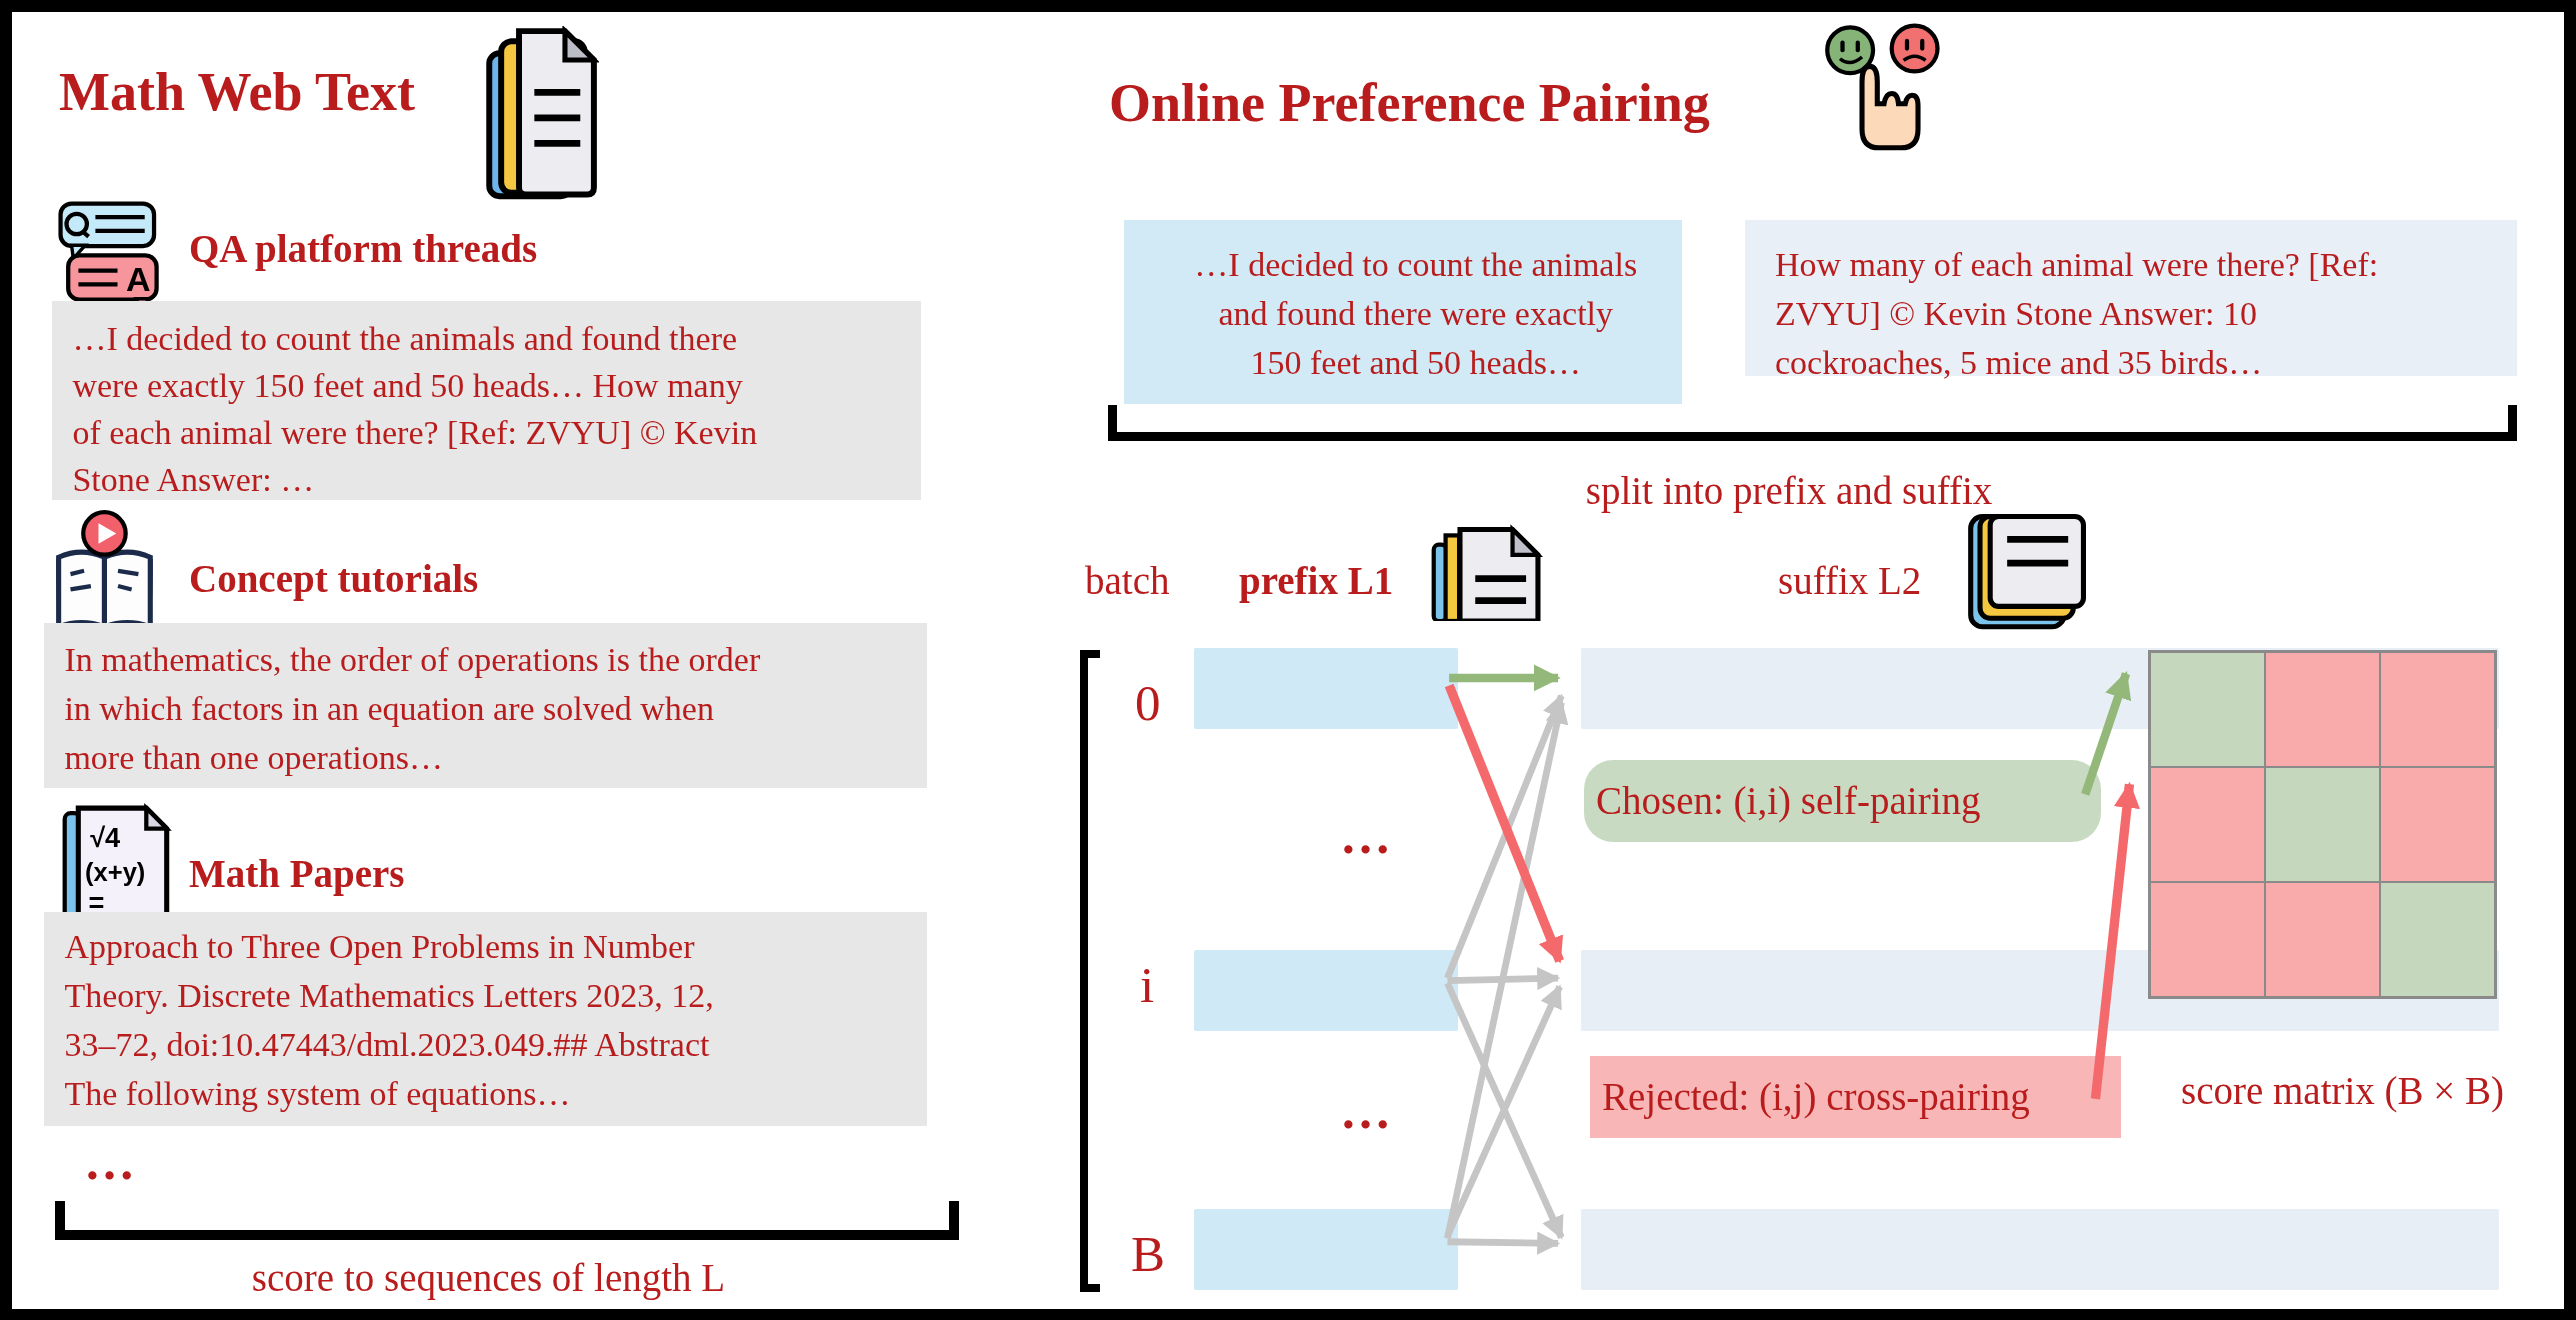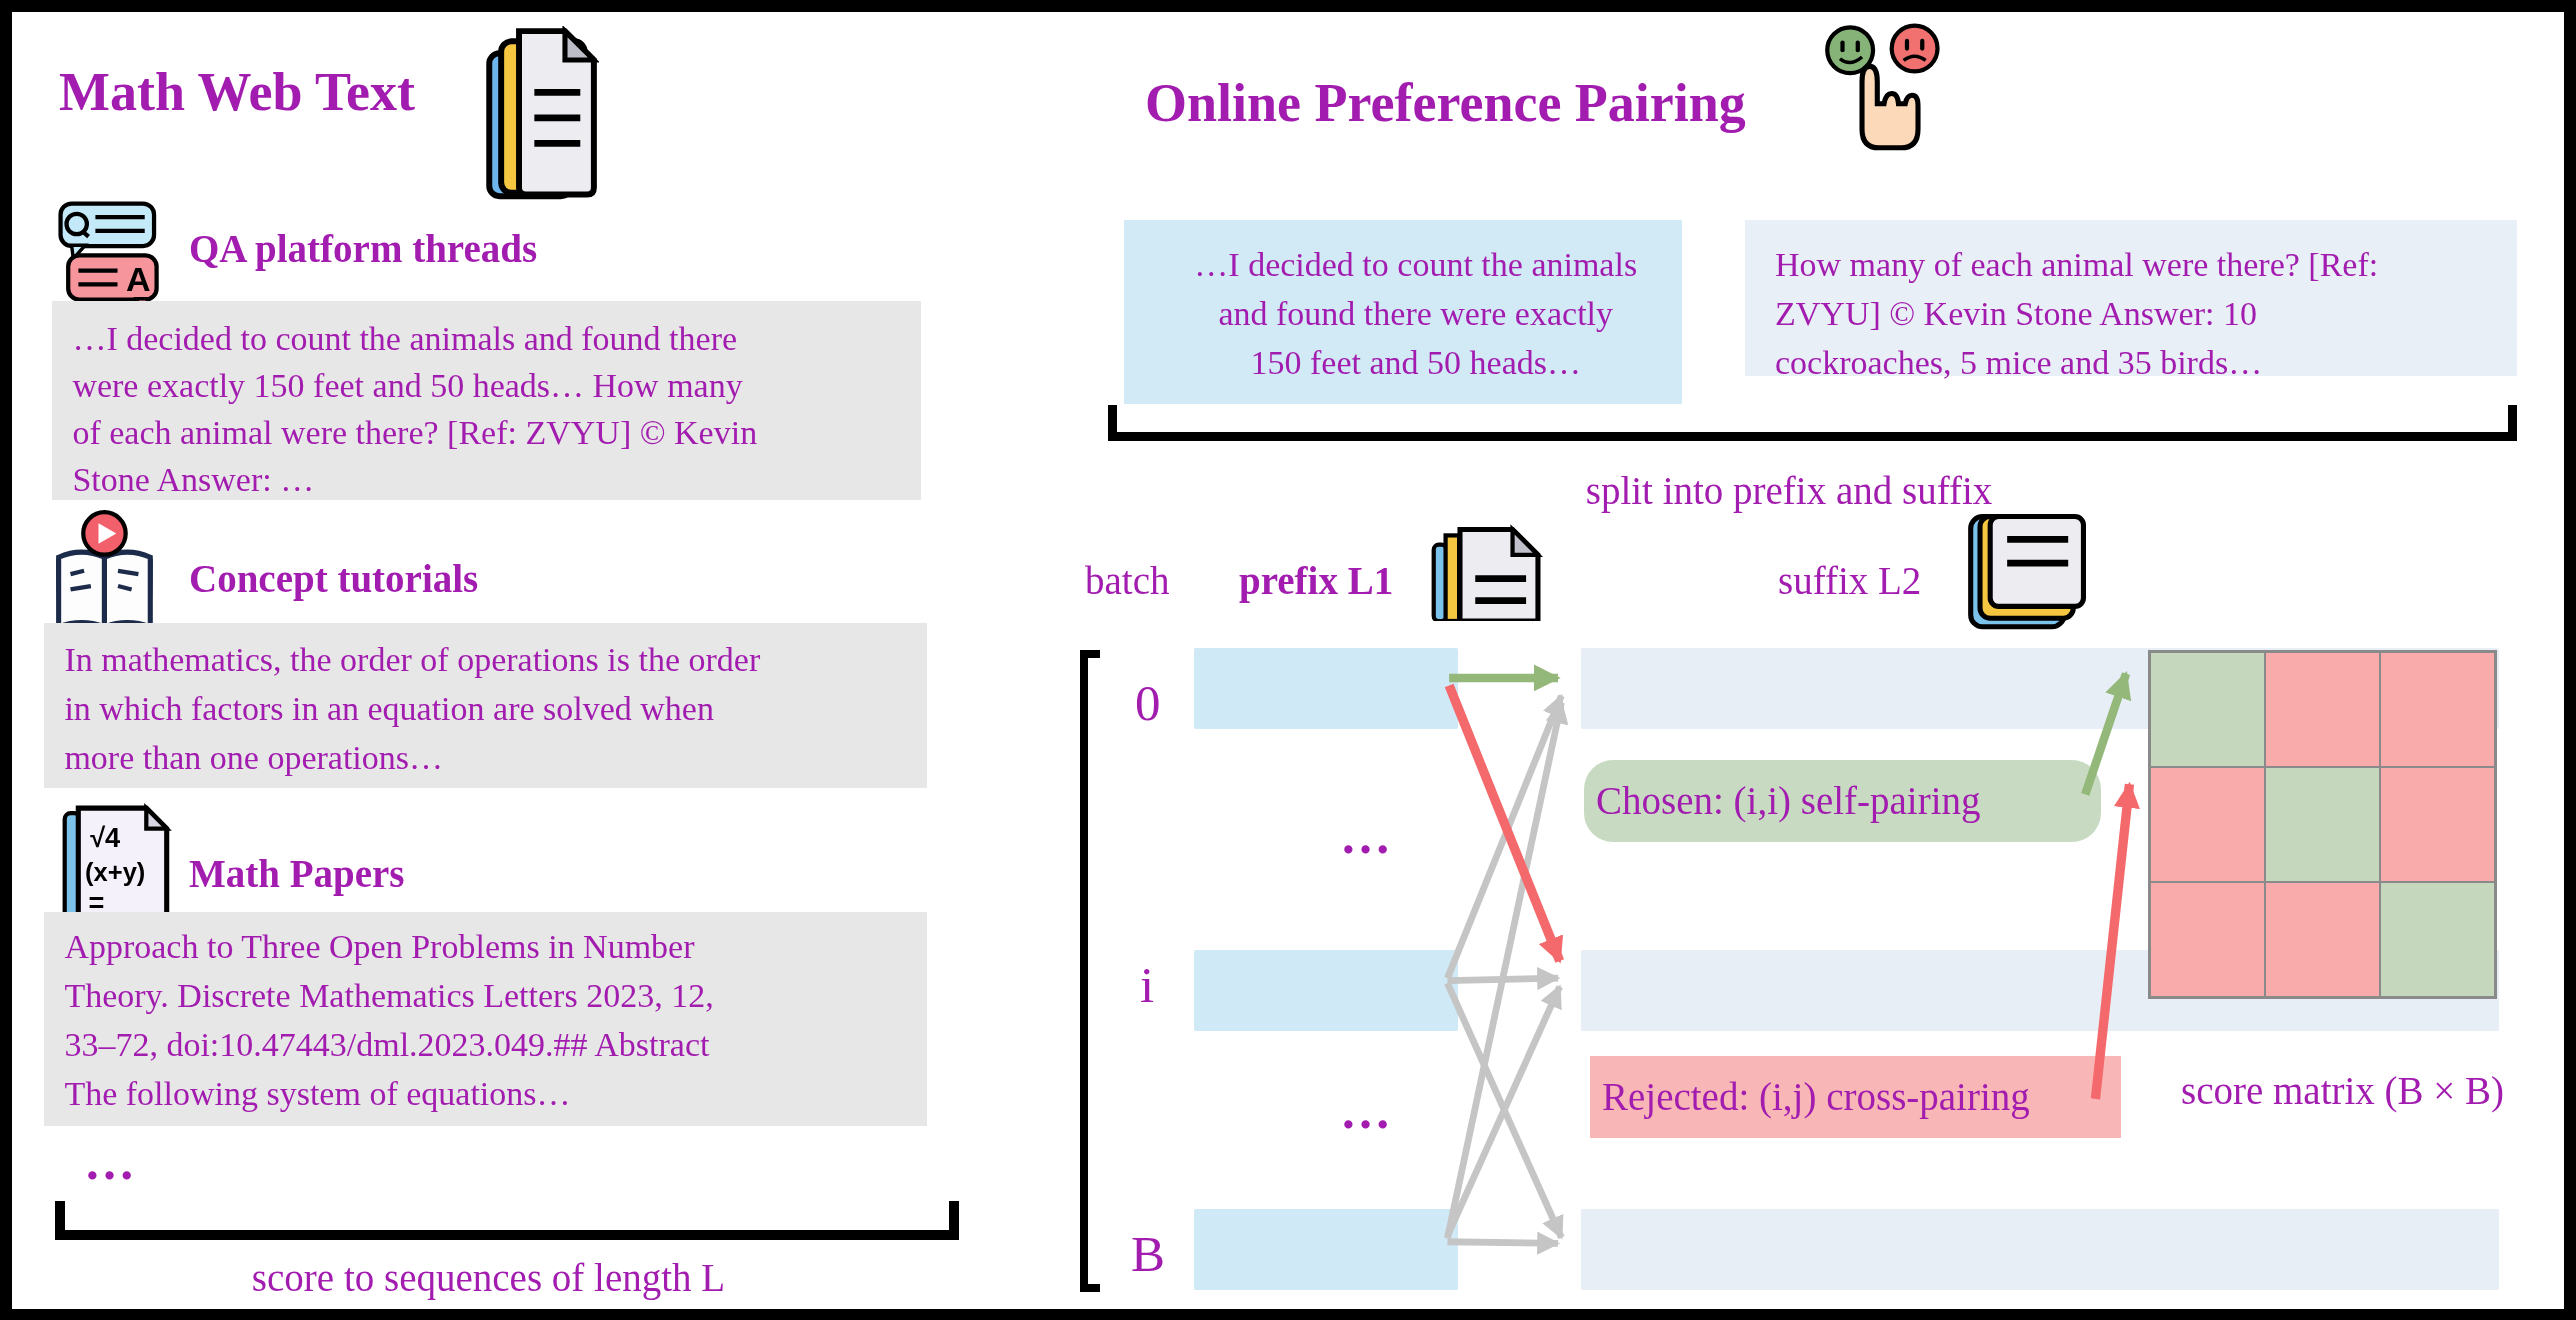--- a/index.html
+++ b/index.html
@@ -1,19 +1,19 @@
 <!DOCTYPE html>
 <html style="font-size:13.6px"><head>
 <meta charset="utf-8">
 <style>
   html,body{margin:0;padding:0;background:#000;}
   #canvas{
     position:relative;width:2576px;height:1321px;background:#fff;
     border:12px solid #000;border-radius:8.5px;box-sizing:border-box;
-    font-family:"Liberation Serif","DejaVu Serif",serif;color:#a21caf;overflow:hidden;
+    font-family:"Liberation Serif","DejaVu Serif",serif;color:#b91c1c;overflow:hidden;
   }
   .abs{position:absolute;}
   .title{font-size:54px;font-weight:bold;white-space:nowrap;}
   .heading{font-size:39px;font-weight:bold;white-space:nowrap;}
   .graybox{background:#e7e7e7;font-size:34px;}
   .graybox .ln{white-space:nowrap;}
   .bluebox{font-size:34px;}
   .bluebox .ln{white-space:nowrap;}
   .caption{font-size:39px;text-align:center;white-space:nowrap;}
   .rowlabel{font-size:51px;}
@@ -114,21 +114,21 @@
     <div class="ln">Theory. Discrete Mathematics Letters 2023, 12,</div>
     <div class="ln">33–72, doi:10.47443/dml.2023.049.## Abstract</div>
     <div class="ln">The following system of equations…</div>
   </div>
 
   <div class="abs dots" style="left:72px;top:1121px;">…</div>
 
   <div class="abs brace-bottom" style="left:43px;top:1189px;width:884px;height:29px;"></div>
   <div class="abs caption" style="left:77px;top:1243px;width:799px;">score to sequences of length L</div>
 
-  <div class="abs title" style="left:1133px;top:60px;">Online Preference Pairing</div>
+  <div class="abs title" style="left:1097px;top:60px;">Online Preference Pairing</div>
 
   <div class="abs" style="left:1811px;top:10.2px;width:123px;height:132px;">
     <svg width="123" height="132" viewBox="0 0 145 155">
       <circle cx="32" cy="33" r="27" fill="#85b378" stroke="#000" stroke-width="5"></circle>
       <line x1="23" y1="24" x2="23" y2="33" stroke="#000" stroke-width="5" stroke-linecap="round"></line>
       <line x1="41" y1="24" x2="41" y2="33" stroke="#000" stroke-width="5" stroke-linecap="round"></line>
       <path d="M20 43 Q32 53 46 41" fill="none" stroke="#000" stroke-width="4"></path>
       <circle cx="108" cy="31" r="27" fill="#f17171" stroke="#000" stroke-width="5"></circle>
       <line x1="99" y1="22" x2="99" y2="31" stroke="#000" stroke-width="5" stroke-linecap="round"></line>
       <line x1="117" y1="22" x2="117" y2="31" stroke="#000" stroke-width="5" stroke-linecap="round"></line>

